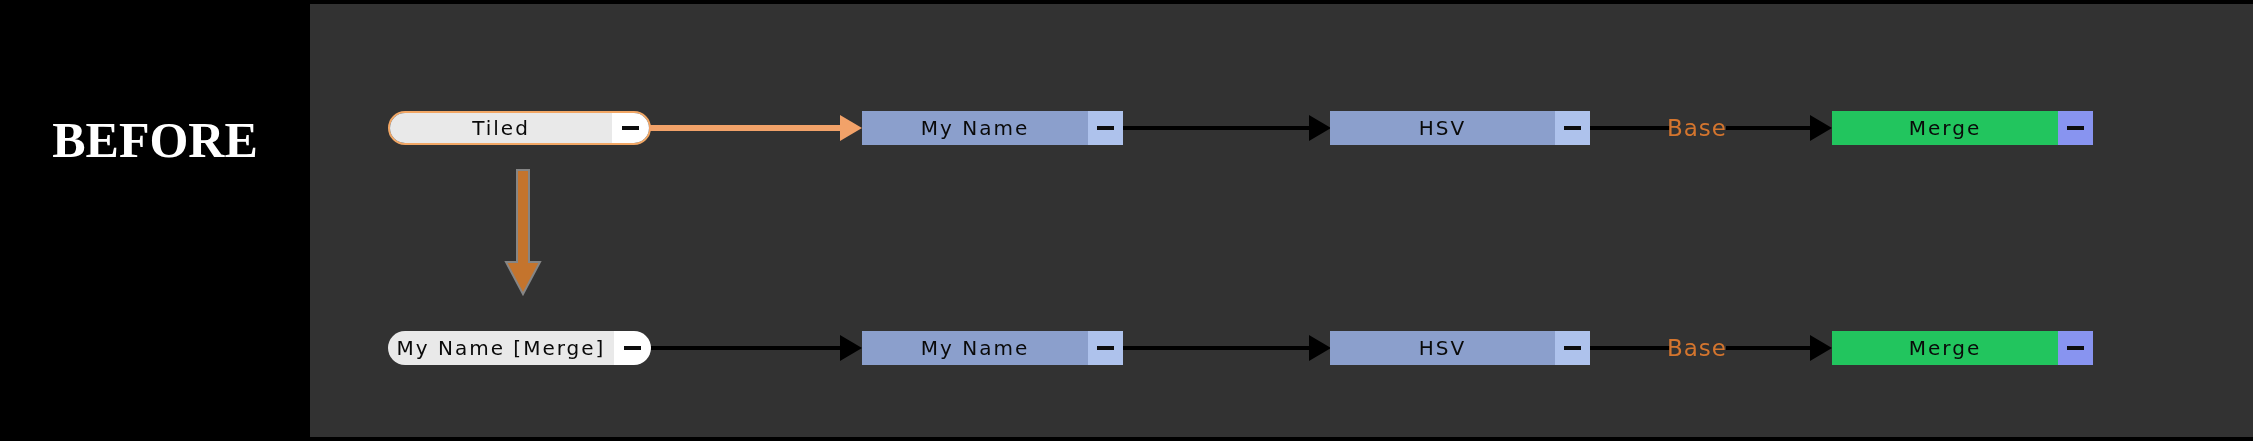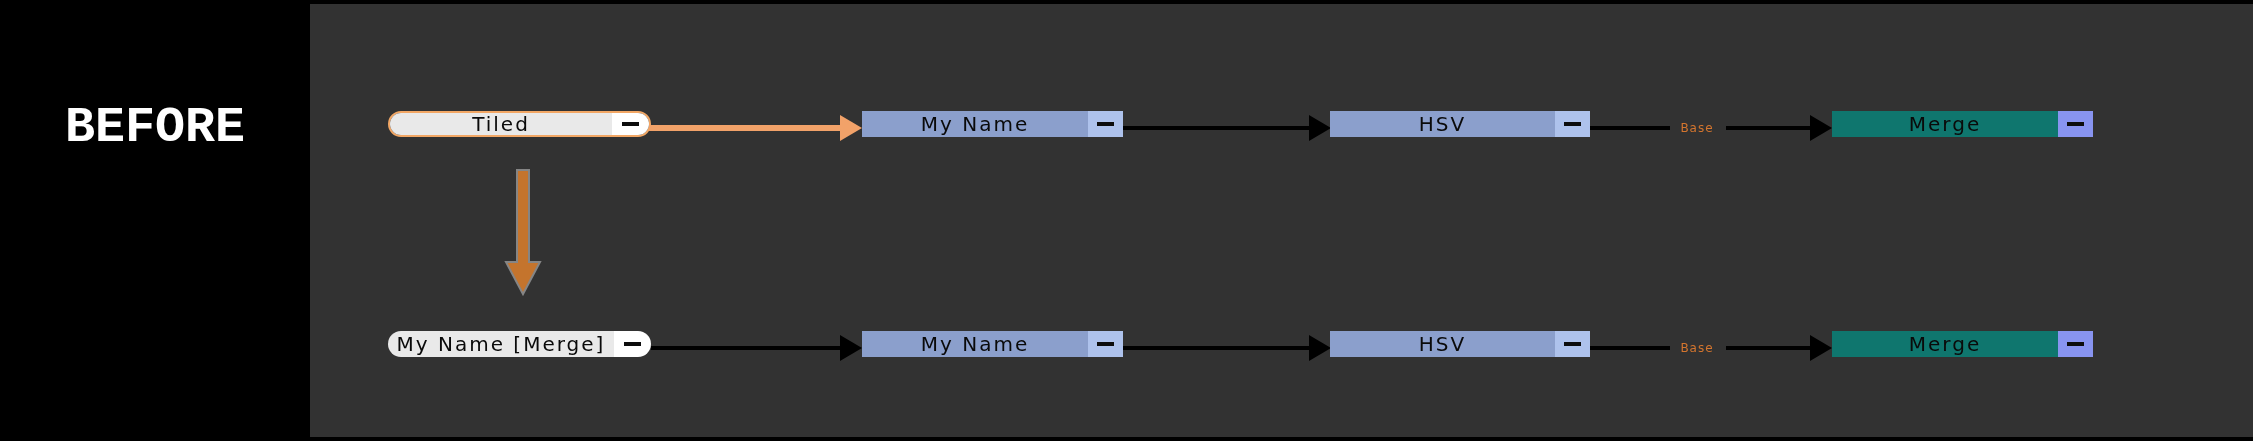--- a/index.html
+++ b/index.html
@@ -10,56 +10,56 @@
     overflow:hidden;
     font-family:"DejaVu Sans",sans-serif;
   }
   .strip{position:absolute;left:0;width:2253px;height:4px;background:#000;}
   .strip.top{top:0;}
   .strip.bottom{bottom:0;}
 
   .side-panel{position:absolute;left:0;top:0;width:310px;height:441px;background:#000;}
   .stage-label{
     position:absolute;left:0;width:310px;text-align:center;
-    color:#fff;font-family:Liberation Mono, monospace;
-    font-weight:bold;font-size:50px;line-height:52px;letter-spacing:0px;
+    color:#fff;font-family:Liberation Serif, serif;
+    font-weight:bold;font-size:50px;line-height:52px;letter-spacing:0px;margin-top:12px;
   }
 
   
-  .node{position:absolute;height:26px;display:flex;box-sizing:border-box;align-items:stretch;}
+  .node{position:absolute;height:34px;display:flex;box-sizing:border-box;align-items:stretch;}
   .node .body{
     flex:1;display:flex;align-items:center;justify-content:center;
     font-size:20px;letter-spacing:2px;color:#0a0a0a;white-space:nowrap;
   }
   .node .btn{display:flex;align-items:center;justify-content:center;width:35px;cursor:pointer;}
   .minus{width:17px;height:4px;background:#0d0d0d;}
 
   .node.blue .body{background:#8b9fcc;}
   .node.blue .btn{background:#aec2ec;}
-  .node.indigo .body{background:#0f766e;}
+  .node.indigo .body{background:#22c55e;}
   .node.indigo .btn{background:#8894f0;}
 
   .node.pill{border-radius:17px;overflow:hidden;}
   .node.pill .body{background:#e9e9e9;}
   .node.pill .btn{background:#ffffff;width:37px;}
   .node.pill.highlighted{border:2px solid #f2a765;}
 
   
   .edge-line{position:absolute;height:4px;background:#000;}
   .edge-head{
     position:absolute;width:0;height:0;
     border-top:13px solid transparent;border-bottom:13px solid transparent;
     border-left:22px solid #000;
   }
   .edge-line.orange{height:6px;background:#f2a269;}
   .edge-head.orange{border-left-color:#f2a269;}
 
   .edge-label{
     position:absolute;width:80px;text-align:center;
-    font-size:12px;letter-spacing:1px;color:#d4752e;line-height:22px;
+    font-size:23px;letter-spacing:1px;color:#d4752e;line-height:22px;
   }
 
   .down-arrow{position:absolute;}
 </style>
 </head>
 <body>
 
 <div class="canvas">
 
   <div class="strip top"></div>

